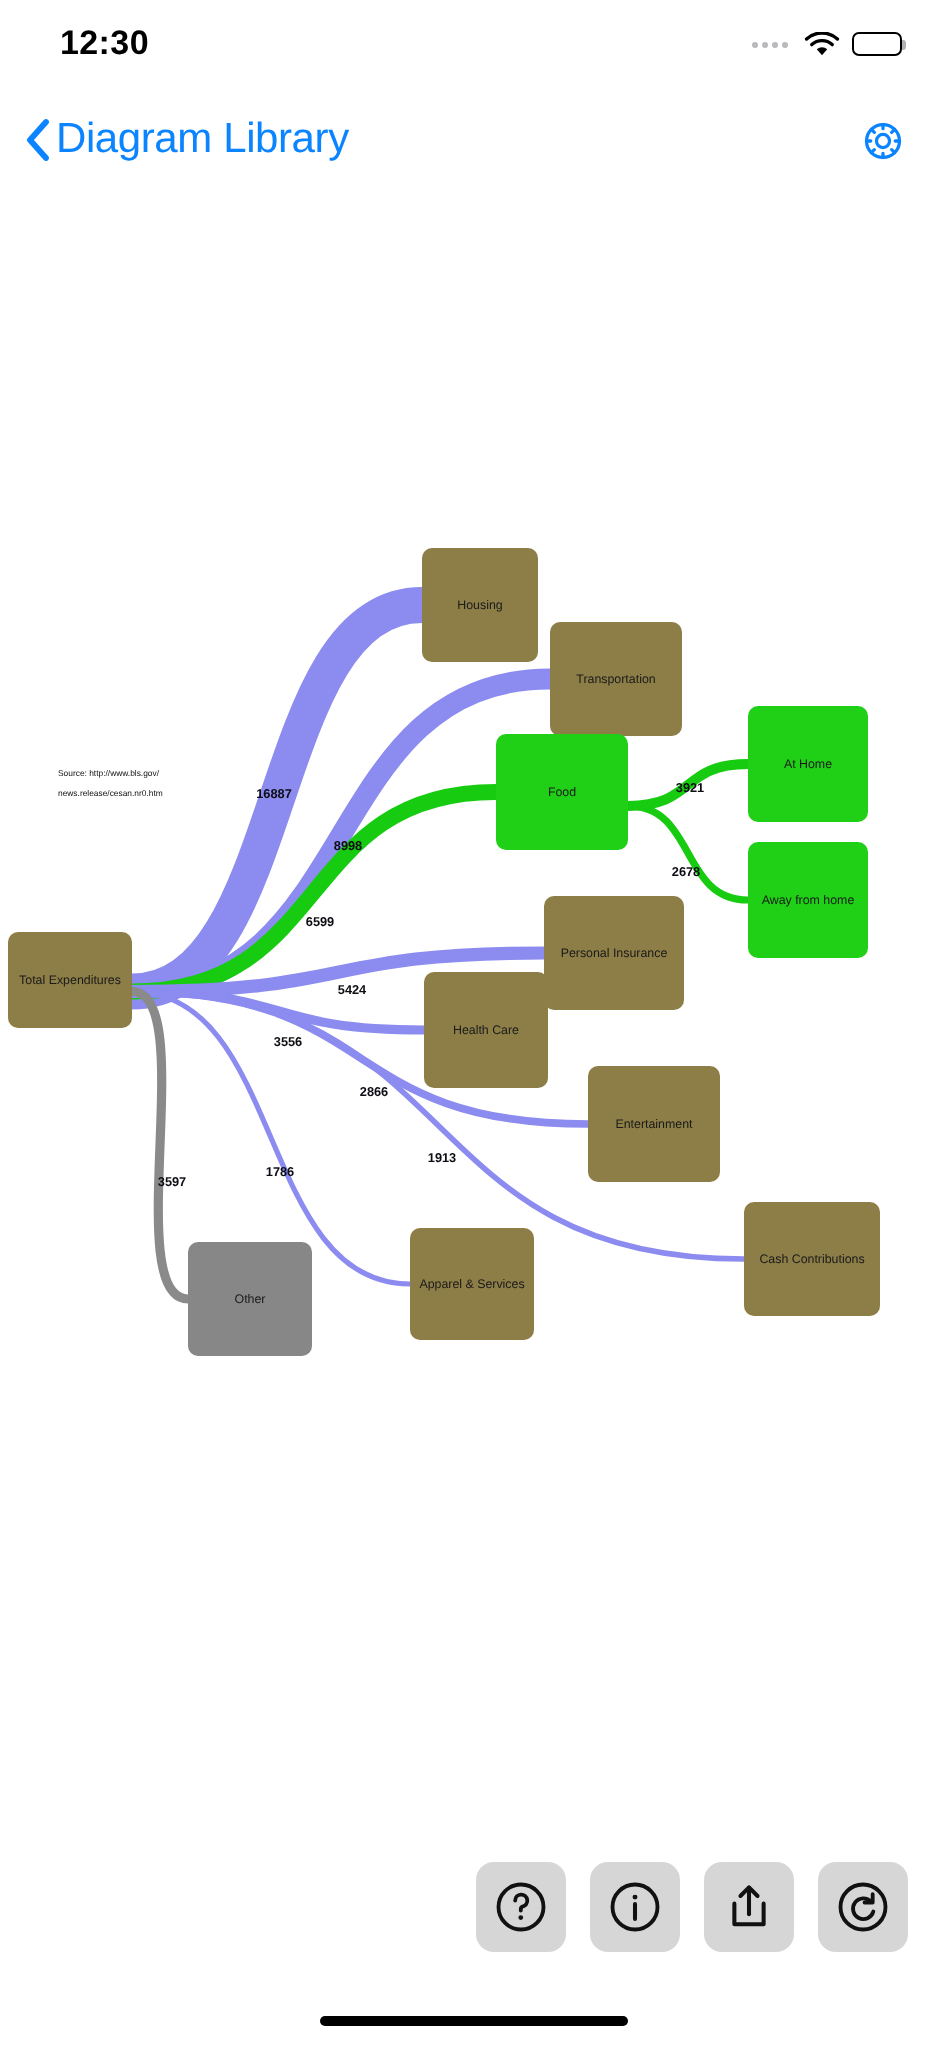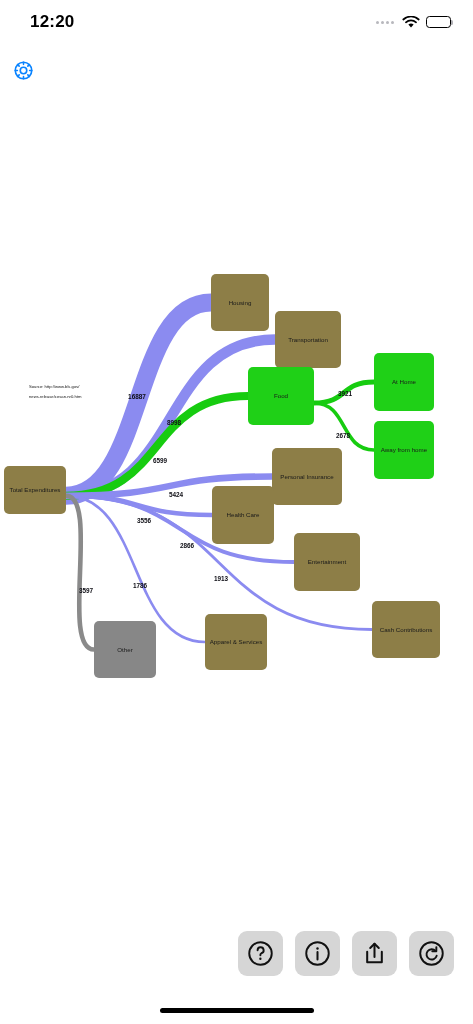--- a/index.html
+++ b/index.html
@@ -163,40 +163,46 @@
     width: 154px;
     height: 5px;
     border-radius: 3px;
     background: #000;
   }
 </style>
 </head>
 <body>
 
 <div class="status-bar">
-  <div class="status-time">12:20</div>
+  <div class="status-time">12:30</div>
   <div class="status-right">
     <span class="sig-dots">
         <i></i>
         <i></i>
         <i></i>
         <i></i>
       </span>
     <svg width="18" height="13" viewBox="0 0 18 13">
       <path d="M9 11.6 L6.4 8.6 a4 4 0 0 1 5.2 0 Z" fill="#000"></path>
       <path d="M3.9 6.3 a7.6 7.6 0 0 1 10.2 0" stroke="#000" stroke-width="1.7" fill="none" stroke-linecap="round"></path>
       <path d="M1.3 3.5 a11.4 11.4 0 0 1 15.4 0" stroke="#000" stroke-width="1.7" fill="none" stroke-linecap="round"></path>
     </svg>
     <span class="battery-shell">
       <span class="battery-fill"></span><span class="battery-cap"></span>
     </span>
   </div>
 </div>
 
 <div class="nav-bar">
+  <div class="nav-back">
+    <svg class="nav-chevron" viewBox="0 0 13 22">
+      <path d="M11 2 L3 11 L11 20" stroke="#0a84ff" stroke-width="2.9" fill="none" stroke-linecap="round" stroke-linejoin="round"></path>
+    </svg>
+    <span class="nav-title">Diagram Library</span>
+  </div>
   <svg class="nav-gear" viewBox="0 0 24 24">
     <g fill="none" stroke="#0a84ff" stroke-width="1.7">
       <circle cx="12" cy="12" r="3.4"></circle>
       <circle cx="12" cy="12" r="8.6"></circle>
       <path d="M12 3.4v2.2M12 18.4v2.2M3.4 12h2.2M18.4 12h2.2M5.9 5.9l1.6 1.6M16.5 16.5l1.6 1.6M18.1 5.9l-1.6 1.6M7.5 16.5l-1.6 1.6" stroke-linecap="round"></path>
     </g>
   </svg>
 </div>
 
 <div class="canvas">

